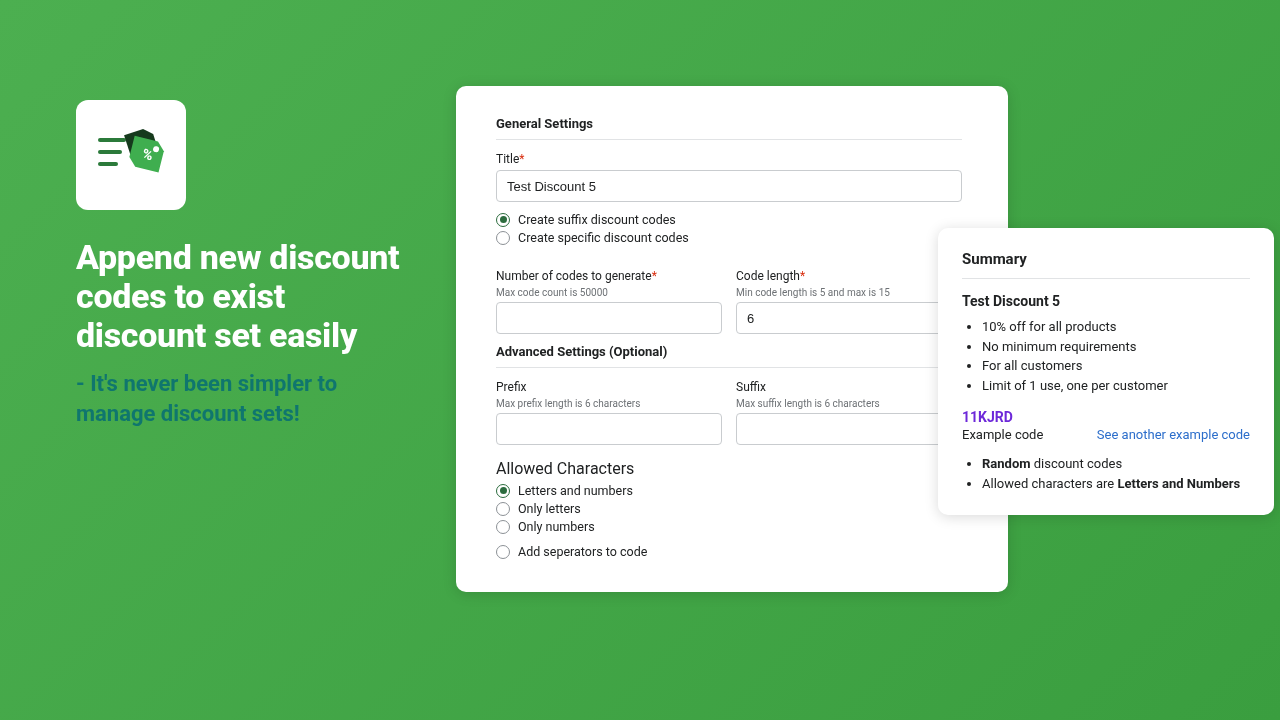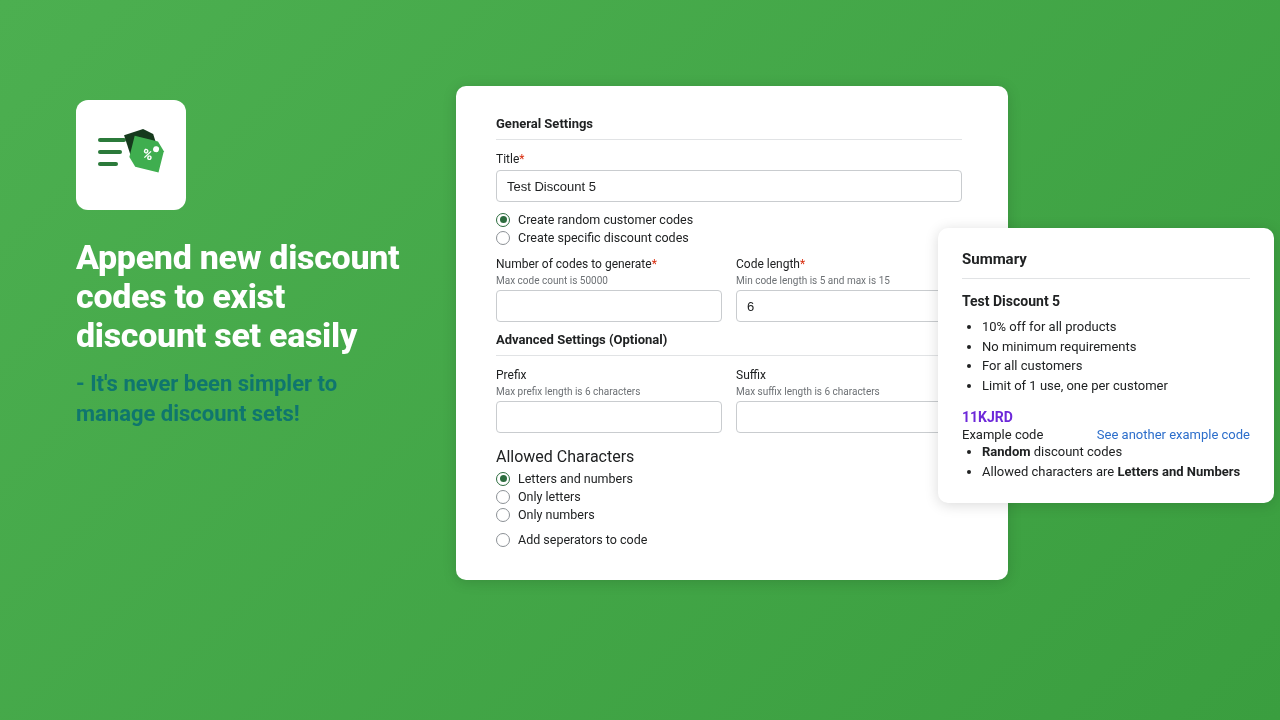--- a/index.html
+++ b/index.html
@@ -8,37 +8,37 @@
 .icon-tile{width:110px;height:110px;background:#fff;border-radius:12px;display:flex;align-items:center;justify-content:center;margin-bottom:28px}
 .headline{font-size:34px;font-weight:800;color:#fff;line-height:1.15;margin-bottom:14px;letter-spacing:-.3px}
 .subhead{font-size:22px;font-weight:700;color:#0f766e;line-height:1.35}
 .form-card{position:absolute;left:456px;top:86px;width:552px;background:#fff;border-radius:10px;box-shadow:0 2px 14px rgba(0,0,0,.15);padding:30px 46px 30px 40px}
 .section-title{font-size:13px;font-weight:700;color:#202223;padding-bottom:8px;border-bottom:1px solid #e1e3e5;margin-bottom:12px}
 .section-title.mt{margin-top:10px}
 .field-label{font-size:12px;color:#202223;margin-bottom:4px;display:block}
 .req{color:#d82c0d}
 .hint{font-size:10px;color:#6d7175;margin-bottom:4px}
 .text-input{width:100%;height:32px;border:1px solid #c9cccf;border-radius:4px;padding:0 10px;font-size:13px;color:#202223;background:#fff}
-.row{display:flex;gap:14px;margin-top:12px}
+.row{display:flex;gap:14px;margin-top:24px}
 .col{flex:1}
 .radio-group{margin-top:10px}
 .radio-row{display:flex;align-items:center;gap:8px;margin-bottom:3px}
 .radio{width:14px;height:14px;border:1.5px solid #8c9196;border-radius:50%;display:inline-flex;align-items:center;justify-content:center;cursor:pointer}
 .radio.checked{border-color:#2c6c3e}
 .radio.checked::after{content:"";width:7px;height:7px;background:#2c6c3e;border-radius:50%}
 .radio-label{font-size:12.5px;color:#202223}
 .chars-title{font-size:16px;font-weight:400;color:#202223;margin-top:14px;margin-bottom:5px}
 .sep-row{margin-top:10px}
 .summary-card{position:absolute;left:938px;top:228px;width:336px;background:#fff;border-radius:10px;box-shadow:0 2px 14px rgba(0,0,0,.15);padding:22px 24px}
 .summary-title{font-size:15px;font-weight:700;color:#202223;padding-bottom:10px;border-bottom:1px solid #e1e3e5;margin-bottom:14px}
 .summary-name{font-size:14px;font-weight:700;color:#202223;margin-bottom:8px}
 .summary-list{list-style:disc;padding-left:20px;margin-bottom:14px}
 .summary-list li{font-size:13px;color:#202223;line-height:1.5}
 .code-sample{font-size:14px;font-weight:700;color:#6d28d9}
-.example-row{display:flex;justify-content:space-between;align-items:center;margin-top:2px}
+.example-row{display:flex;justify-content:space-between;align-items:center;margin-bottom:12px;margin-top:2px}
 .example-label{font-size:13px;color:#202223}
 .link{font-size:13px;color:#2c6ecb;cursor:pointer}
 .props-list{list-style:disc;padding-left:20px}
 .props-list li{font-size:13px;color:#202223;line-height:1.5}
 .b{font-weight:700}
 </style>
 </head>
 <body>
 
 <div class="hero">
@@ -65,21 +65,21 @@
 
 <div class="form-card">
   <div class="section-title">General Settings</div>
 
   <label class="field-label"><span>Title</span><span class="req">*</span></label>
   <input class="text-input" value="Test Discount 5" style="">
 
   <div class="radio-group">
     <div class="radio-row">
       <span class="radio checked"></span>
-      <span class="radio-label">Create random customer codes</span>
+      <span class="radio-label">Create suffix discount codes</span>
     </div>
     <div class="radio-row">
       <span class="radio"></span>
       <span class="radio-label">Create specific discount codes</span>
     </div>
   </div>
 
   <div class="row">
     <div class="col">
       <label class="field-label"><span>Number of codes to generate</span><span class="req">*</span></label>

